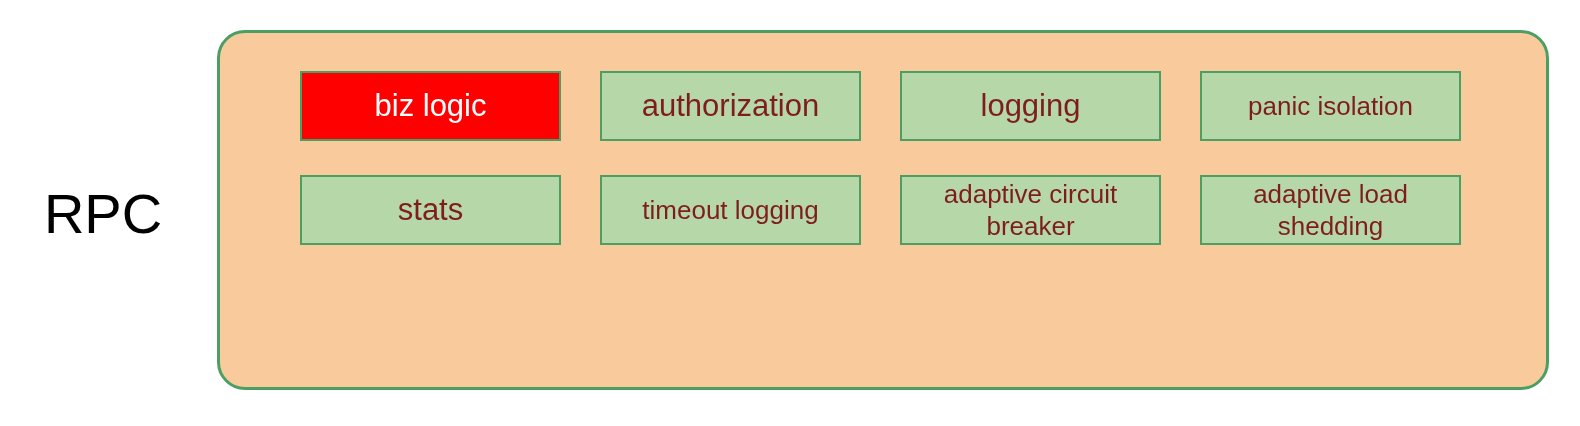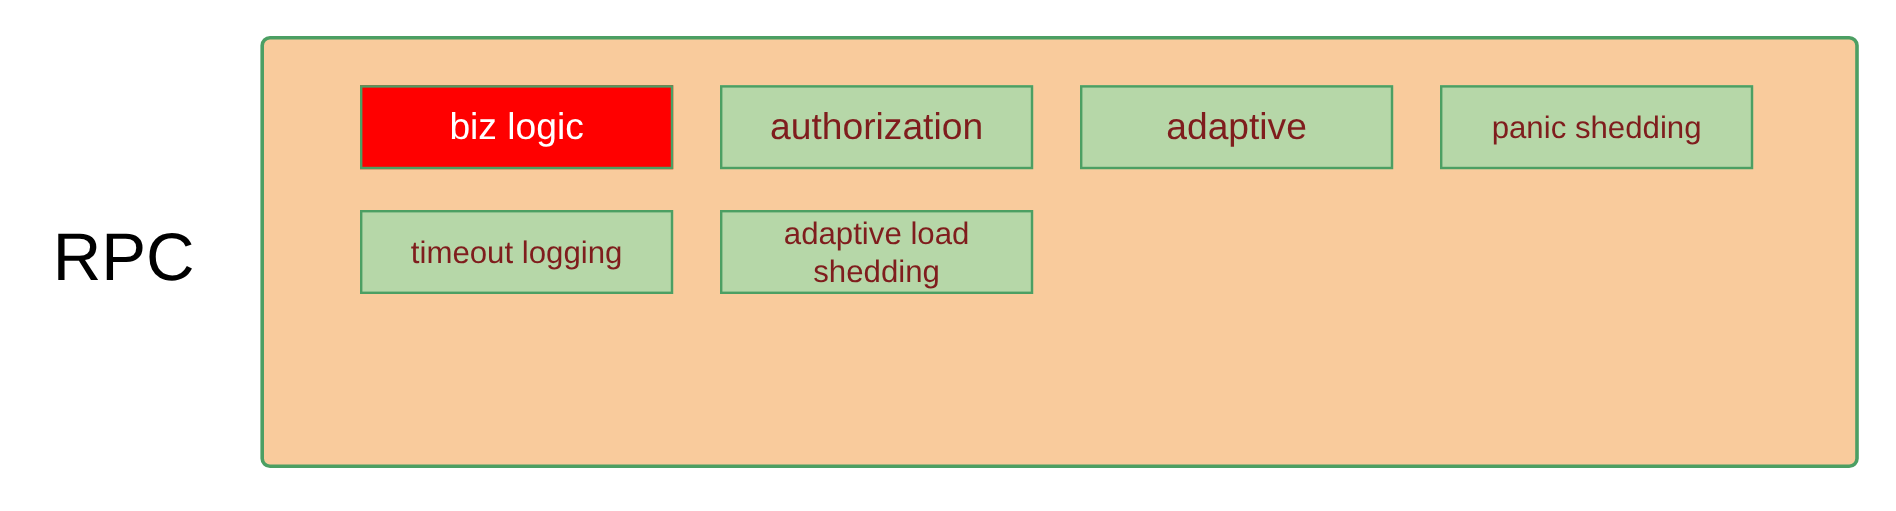--- a/index.html
+++ b/index.html
@@ -30,21 +30,21 @@
   }
   .rpc-container {
     position: absolute;
     left: 217px;
     top: 30px;
     width: 1332px;
     height: 360px;
     box-sizing: border-box;
     background: var(--container-fill, #F9CB9C);
     border: 3px solid var(--container-border, #4C9F63);
-    border-radius: 8px;
+    border-radius: 28px;
   }
   .component-grid {
     position: absolute;
     left: 80px;
     top: 38px;
     display: grid;
     grid-template-columns: repeat(4, 261px);
     grid-template-rows: repeat(3, 70px);
     column-gap: 39px;
     row-gap: 34px;
@@ -79,35 +79,41 @@
       <div class="box highlight large">
         <span class="txt">biz logic</span>
       </div>
 
       <div class="box large">
         <span class="txt">authorization</span>
       </div>
 
 
       <div class="box large">
-        <span class="txt">adaptive</span>
+        <span class="txt">logging</span>
       </div>
 
       <div class="box small">
-        <span class="txt">panic shedding</span>
+        <span class="txt">panic isolation</span>
       </div>
 
 
+      <div class="box large">
+        <span class="txt">stats</span>
+      </div>
 
 
 
       <div class="box small">
         <span class="txt">timeout logging</span>
       </div>
 
+      <div class="box small">
+        <span class="txt">adaptive circuit breaker</span>
+      </div>
 
       <div class="box small">
         <span class="txt">adaptive load shedding</span>
       </div>
 
     </div>
   </div>
 
 </div>
 

